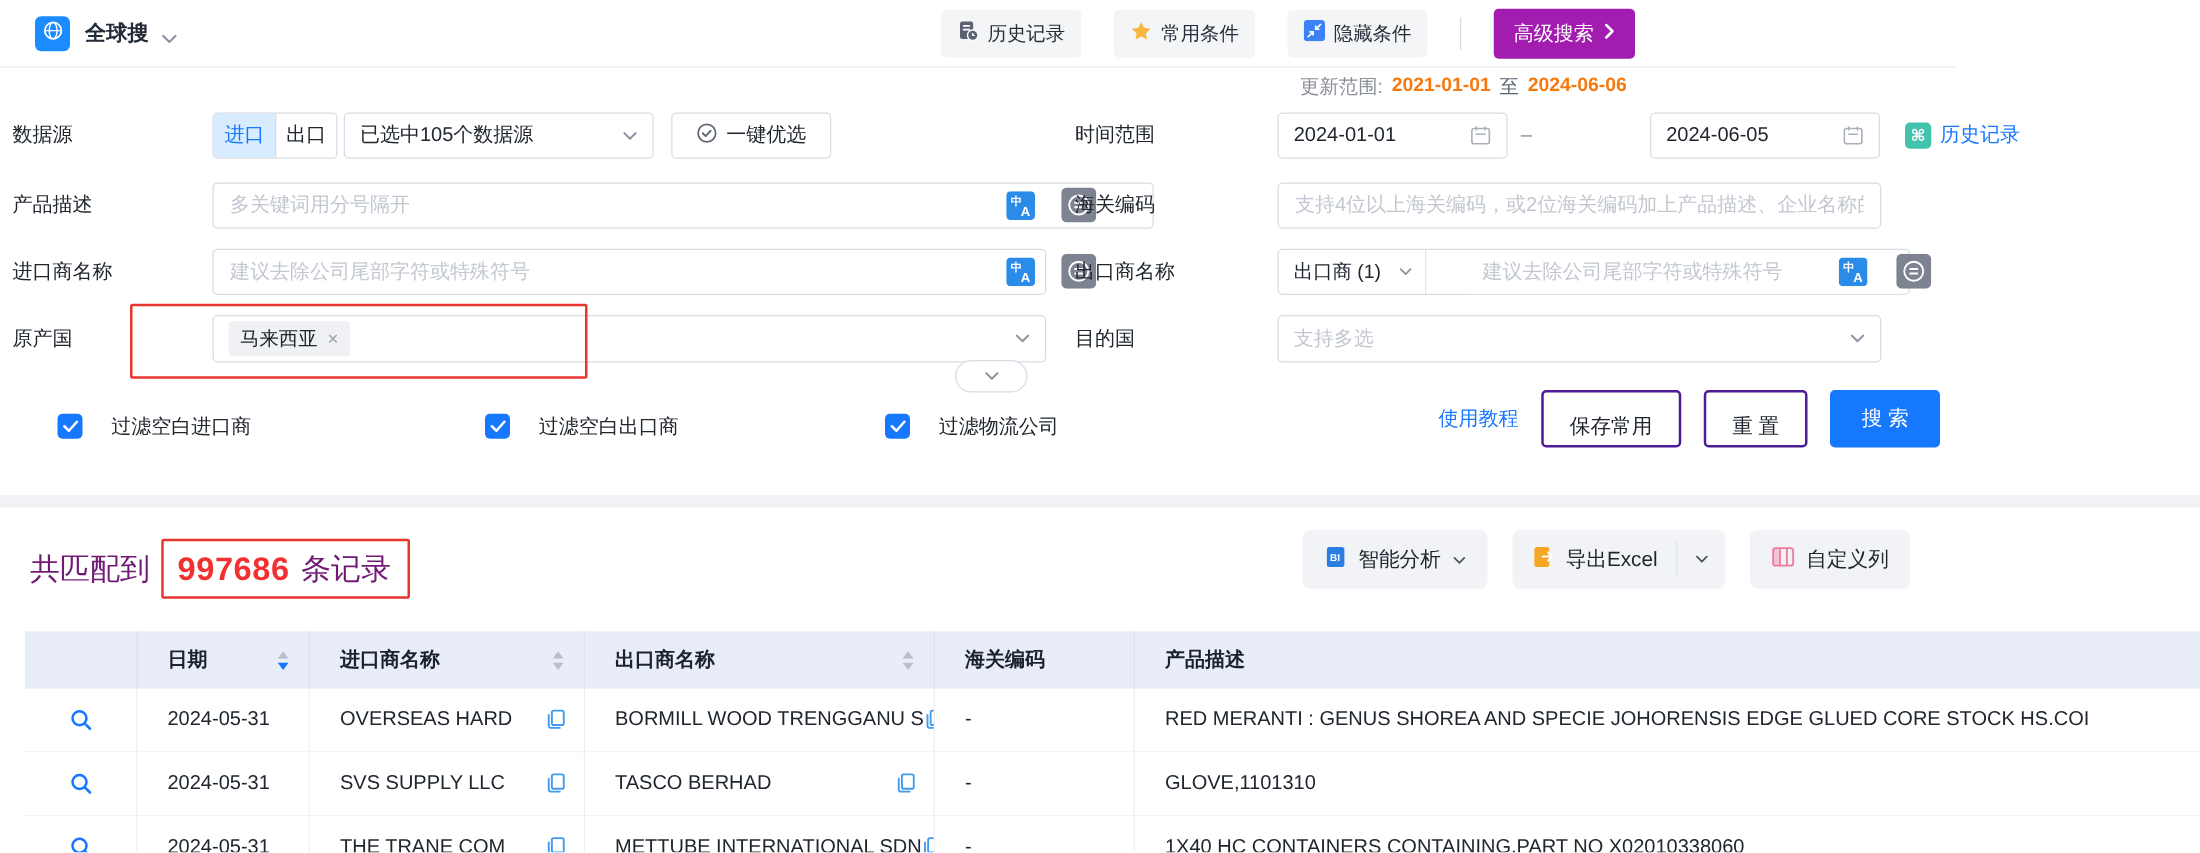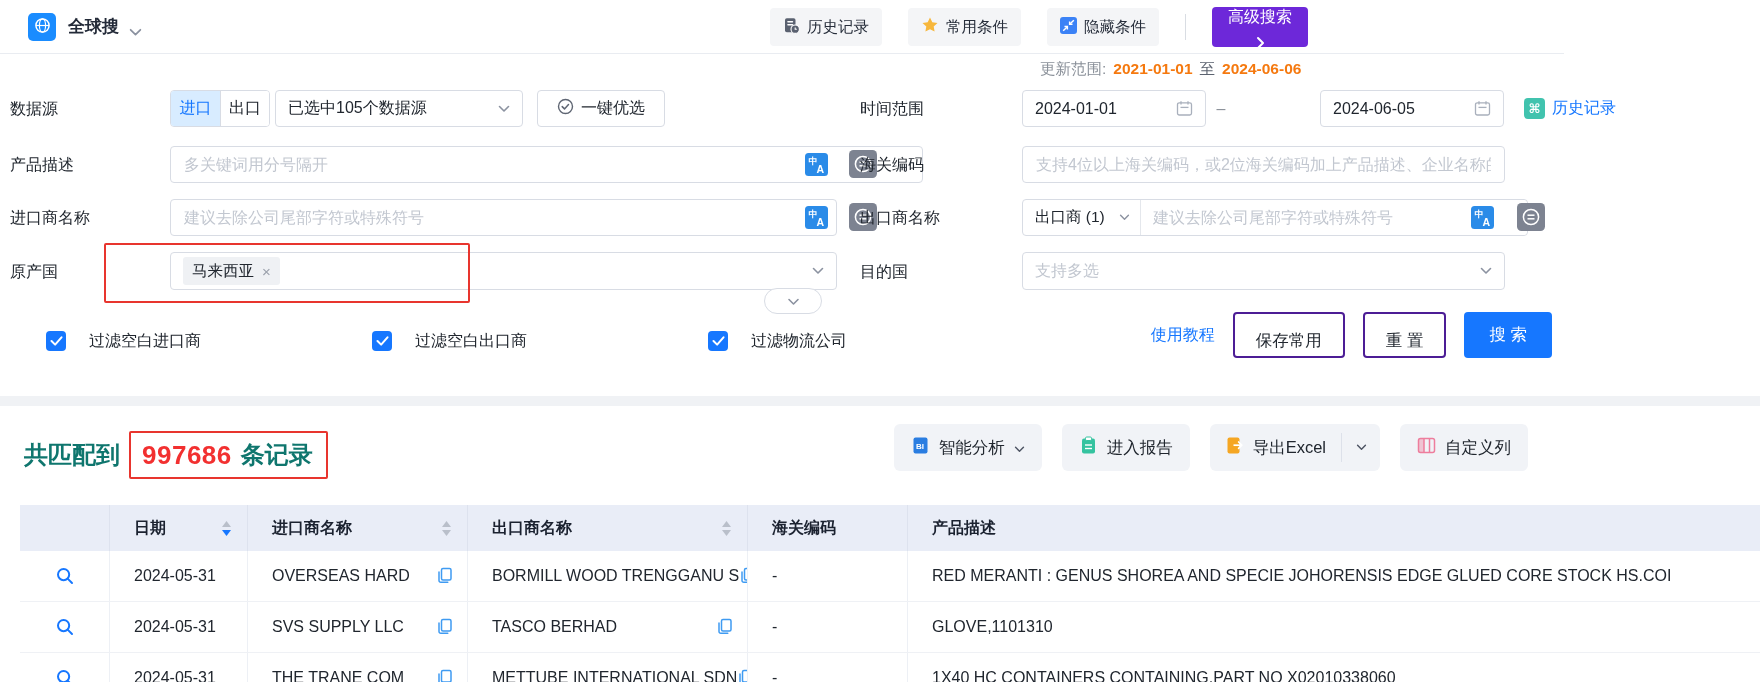--- a/index.html
+++ b/index.html
@@ -12,22 +12,22 @@
             border-bottom:1px solid #e9ecf1; }
   .logo { position:absolute; left:28px; top:13px; width:28px; height:28px; background:#1a8cff;
           border-radius:5px; display:flex; align-items:center; justify-content:center; }
   .app-title { position:absolute; left:68px; top:0; line-height:53px; font-size:17px; font-weight:700; color:#232a38; }
   .title-caret { position:absolute; left:129px; top:23px; }
   .topbar-right { position:absolute; right:256px; top:0; height:54px; display:flex; align-items:center; gap:26px; }
   .tbtn { height:38px; padding:0 13px; background:#f4f5f7; border:none; border-radius:4px;
           display:flex; align-items:center; gap:7px; font-size:15.5px; color:#272e3b; cursor:pointer;
           font-family:inherit; }
   .vdiv { width:1px; height:26px; background:#d9dde3; }
-  .btn-primary { height:40px; padding:0 16px; background:#6d28d9; color:#fff; border:none; border-radius:4px;
-          display:flex; align-items:center; gap:8px; font-size:16px; cursor:pointer; font-family:inherit;flex-direction:column; }
+  .btn-primary { height:40px; padding:0 16px; background:#a21caf; color:#fff; border:none; border-radius:4px;
+          display:flex; align-items:center; gap:8px; font-size:16px; cursor:pointer; font-family:inherit; }
 
   
   .update-range { position:absolute; left:1040px; top:58px; height:22px; display:flex; align-items:center;
           gap:7px; font-size:15.5px; }
   .ur-label { color:#8a9099; }
   .ur-date { color:#f5790f; font-weight:700; }
   .ur-join { color:#5c6370; }
 
   
   .flabel { position:absolute; width:150px; font-size:16px; color:#20262e; line-height:37px; }
@@ -74,21 +74,21 @@
   .actions { position:absolute; top:312px; right:208px; height:46px; display:flex; align-items:center; gap:18px; }
   .link { color:#1677ff; font-size:16px; cursor:pointer; }
   .gbtn { height:46px; padding:16px 21px; background:#fff; border:2px solid #4c1d95; border-radius:4px;
          font-size:16.5px; color:#20262e; cursor:pointer; font-family:inherit; }
   .gbtn-primary { height:46px; padding:0 25px; background:#1677ff; border:none; border-radius:4px;
          font-size:16.5px; color:#fff; cursor:pointer; font-family:inherit; }
   .band { position:absolute; left:0; top:396px; width:1760px; height:10px; background:#f0f2f5; }
 
   
   .summary { position:absolute; left:24px; top:428px; height:54px; display:flex; align-items:center; gap:9px; }
-  .sum-prefix, .sum-suffix { font-size:24px; font-weight:700; color:#0f766e; }
+  .sum-prefix, .sum-suffix { font-size:24px; font-weight:400; color:#701a75; }
   .hl-box2 { border:2px solid #e8352e; border-radius:2px; display:flex; align-items:center; gap:9px;
          padding:6px 13px 6px 11px; }
   .count { font-size:26px; font-weight:800; color:#f23030; letter-spacing:.5px; }
   .rtoolbar { position:absolute; top:424px; right:232px; height:47px; display:flex; align-items:center; gap:20px; }
   .rbtn { height:47px; background:#f1f3f7; border:none; border-radius:6px; display:flex; align-items:center;
          gap:9px; padding:0 17px; font-size:16.5px; color:#20262e; cursor:pointer; font-family:inherit; }
   .rsplit { height:47px; background:#f1f3f7; border-radius:6px; display:flex; align-items:stretch; }
   .rsplit-main { display:flex; align-items:center; gap:9px; padding:0 15px; font-size:16.5px; color:#20262e;
          cursor:pointer; }
   .rsplit-div { width:1px; background:#dde1ea; margin:9px 0; }
@@ -272,21 +272,21 @@
   <span class="mini-ico" style="left:849px; top:203px;">
     <svg width="28" height="28" viewBox="0 0 28 28">
         <rect width="28" height="28" rx="4.5" fill="#7d8391"></rect>
         <circle cx="14" cy="14" r="7.6" fill="none" stroke="#fff" stroke-width="1.5"></circle>
         <line x1="10.5" y1="12.2" x2="17.5" y2="12.2" stroke="#fff" stroke-width="1.5"></line>
         <line x1="10.5" y1="15.8" x2="17.5" y2="15.8" stroke="#fff" stroke-width="1.5"></line>
       </svg>
   </span>
 
   <div class="flabel" style="left:860px; top:199px;">出口商名称</div>
-  <div class="combo" style="left:1022px; top:199px; width:506px;">
+  <div class="combo" style="left:1022px; top:199px; width:506px;gap:33px;">
     <div class="combo-select">
       <span>出口商 (1)</span>
       <span class="caret-r">
         <svg width="11" height="7" viewBox="0 0 12 8">
             <path d="M1.5 1.5 L6 6 L10.5 1.5" fill="none" stroke="#8b92a0" stroke-width="1.6" stroke-linecap="round" stroke-linejoin="round"></path>
           </svg>
       </span>
     </div>
     <input class="combo-input" placeholder="建议去除公司尾部字符或特殊符号" style="">
   </div>
@@ -339,21 +339,21 @@
   </div>
 
   <label class="cb" style="left:46px; top:330px;">
     <span class="cbbox">
       <svg width="13" height="10" viewBox="0 0 14 11">
           <path d="M1.5 5.5 l4 4 L12.5 1.5" stroke="#fff" stroke-width="2.2" fill="none" stroke-linecap="round" stroke-linejoin="round"></path>
         </svg>
     </span>
     <span class="cb-label">过滤空白进口商</span>
   </label>
-  <label class="cb" style="left:372px; top:330px;">
+  <label class="cb" style="left:388px; top:330px;">
     <span class="cbbox">
       <svg width="13" height="10" viewBox="0 0 14 11">
           <path d="M1.5 5.5 l4 4 L12.5 1.5" stroke="#fff" stroke-width="2.2" fill="none" stroke-linecap="round" stroke-linejoin="round"></path>
         </svg>
     </span>
     <span class="cb-label">过滤空白出口商</span>
   </label>
   <label class="cb" style="left:708px; top:330px;">
     <span class="cbbox">
       <svg width="13" height="10" viewBox="0 0 14 11">
@@ -388,31 +388,20 @@
             <text x="5" y="13" font-size="8" font-weight="bold" fill="#fff">BI</text>
           </svg>
       </span>
       <span>智能分析</span>
       <span>
         <svg width="11" height="7" viewBox="0 0 12 8">
             <path d="M1.5 1.5 L6 6 L10.5 1.5" fill="none" stroke="#4c5362" stroke-width="1.6" stroke-linecap="round" stroke-linejoin="round"></path>
           </svg>
       </span>
     </button>
-    <button class="rbtn">
-      <span>
-        <svg width="19" height="19" viewBox="0 0 19 19">
-            <rect x="3" y="2.5" width="13" height="15" rx="2" fill="#35c3a0"></rect>
-            <rect x="6.5" y="1" width="6" height="3.5" rx="1.2" fill="#fff" stroke="#35c3a0" stroke-width="1"></rect>
-            <line x1="6" y1="9" x2="13" y2="9" stroke="#fff" stroke-width="1.4"></line>
-            <line x1="6" y1="12.5" x2="13" y2="12.5" stroke="#fff" stroke-width="1.4"></line>
-          </svg>
-      </span>
-      <span>进入报告</span>
-    </button>
     <div class="rsplit">
       <div class="rsplit-main">
         <span>
           <svg width="19" height="19" viewBox="0 0 19 19">
               <rect x="2.5" y="1.5" width="12" height="16" rx="2" fill="#f5a623"></rect>
               <path d="M8.5 9.2 h8" stroke="#fff" stroke-width="1.7"></path>
               <path d="M13.6 6 L16.8 9.2 L13.6 12.4" stroke="#fff" stroke-width="1.7" fill="none" stroke-linecap="round" stroke-linejoin="round"></path>
             </svg>
         </span>
         <span>导出Excel</span>

